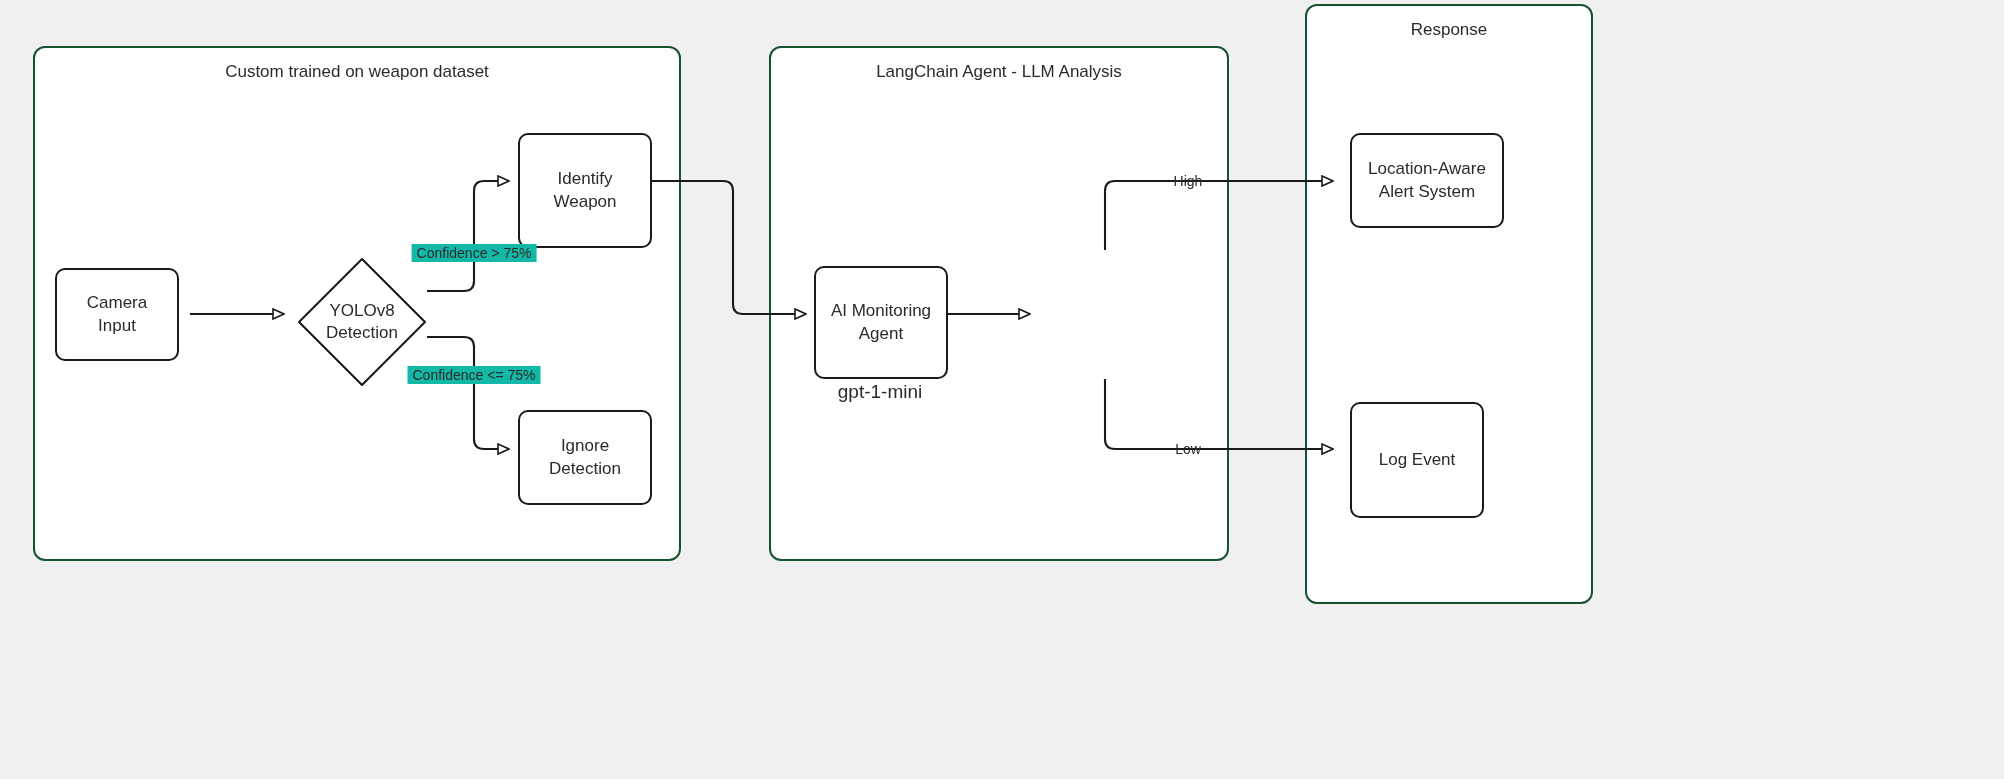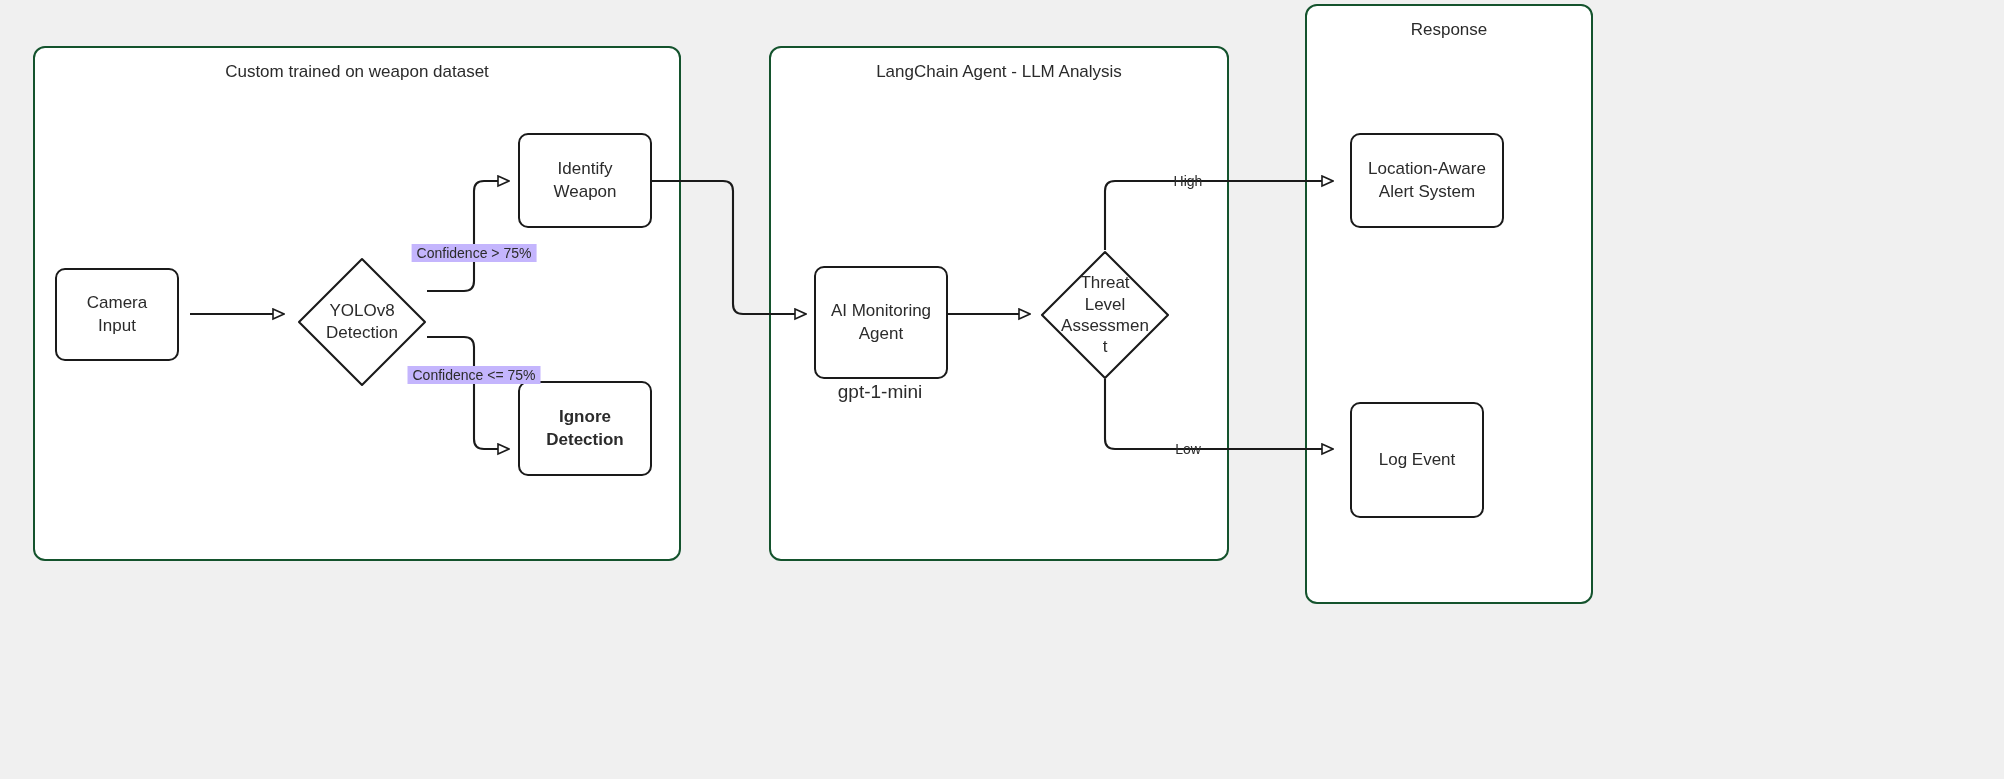--- a/index.html
+++ b/index.html
@@ -79,21 +79,21 @@
     font-size: 17px;
     color: #2b2b2b;
     line-height: 1.28;
     width: 64%;
     word-break: break-all;
   }
   .edge-label {
     position: absolute;
     font-size: 14px;
     color: #2b2b2b;
-    background: #c4b5fd;
+    background: #14b8a6;
     padding: 1px 5px;
     white-space: nowrap;
     transform: translate(-50%, -50%);
   }
   .edge-label.on-gray {
     background: transparent;
   }
   .free-label {
     position: absolute;
     font-size: 19px;
@@ -151,46 +151,35 @@
   <div class="node-diamond" style="left:297px; top:257px; width:130px; height:130px;">
     <svg class="dshape" viewBox="0 0 130 130" xmlns="http://www.w3.org/2000/svg">
       <polygon points="65,2 128,65 65,128 2,65" fill="#ffffff" stroke="#1a1a1a" stroke-width="2.1" stroke-linejoin="round"></polygon>
     </svg>
     <div class="dlabel">
       <div>YOLOv8</div>
       <div>Detection</div>
     </div>
   </div>
 
-  <div class="node-box" style="left:518px; top:133px; width:134px; height:95px;">
+  <div class="node-box" style="left:518px; top:133px; width:134px; height:115px;">
     <span class="label-inner">Identify Weapon</span>
   </div>
 
-  <div class="node-box" style="left:518px; top:381px; width:134px; height:95px;font-weight:bold;">
+  <div class="node-box" style="left:518px; top:410px; width:134px; height:95px;">
     <span class="label-inner">Ignore Detection</span>
   </div>
 
   <div class="node-box" style="left:814px; top:266px; width:134px; height:113px;">
     <span class="label-inner">
       <div>AI Monitoring</div>
       <div>Agent</div>
     </span>
   </div>
 
-  <div class="node-diamond" style="left:1040px; top:250px; width:130px; height:130px;">
-    <svg class="dshape" viewBox="0 0 130 130" xmlns="http://www.w3.org/2000/svg">
-      <polygon points="65,2 128,65 65,128 2,65" fill="#ffffff" stroke="#1a1a1a" stroke-width="2.1" stroke-linejoin="round"></polygon>
-    </svg>
-    <div class="dlabel" style="width:72%; line-height:1.26;">
-      <div>Threat</div>
-      <div>Level</div>
-      <div>Assessmen</div>
-      <div>t</div>
-    </div>
-  </div>
 
   <div class="node-box" style="left:1350px; top:133px; width:154px; height:95px;">
     <span class="label-inner">
       <div>Location-Aware</div>
       <div>Alert System</div>
     </span>
   </div>
 
   <div class="node-box" style="left:1350px; top:402px; width:134px; height:116px;">
     <span class="label-inner">Log Event</span>

